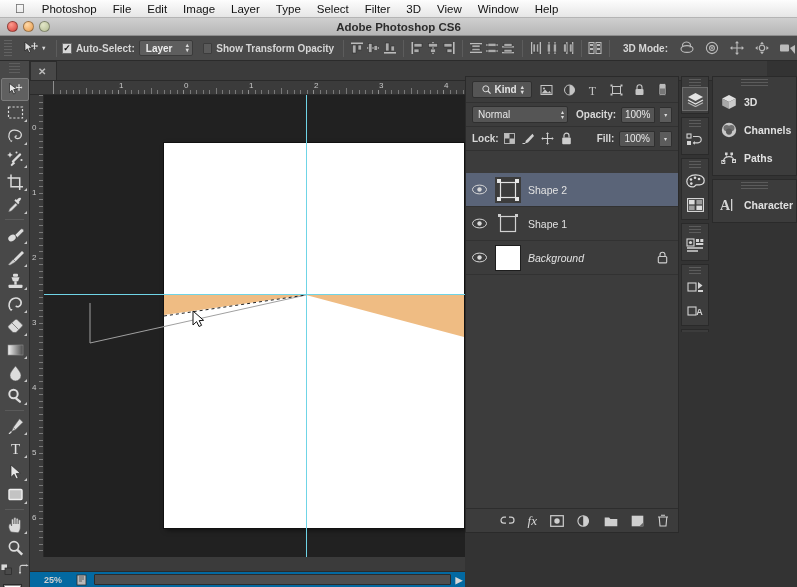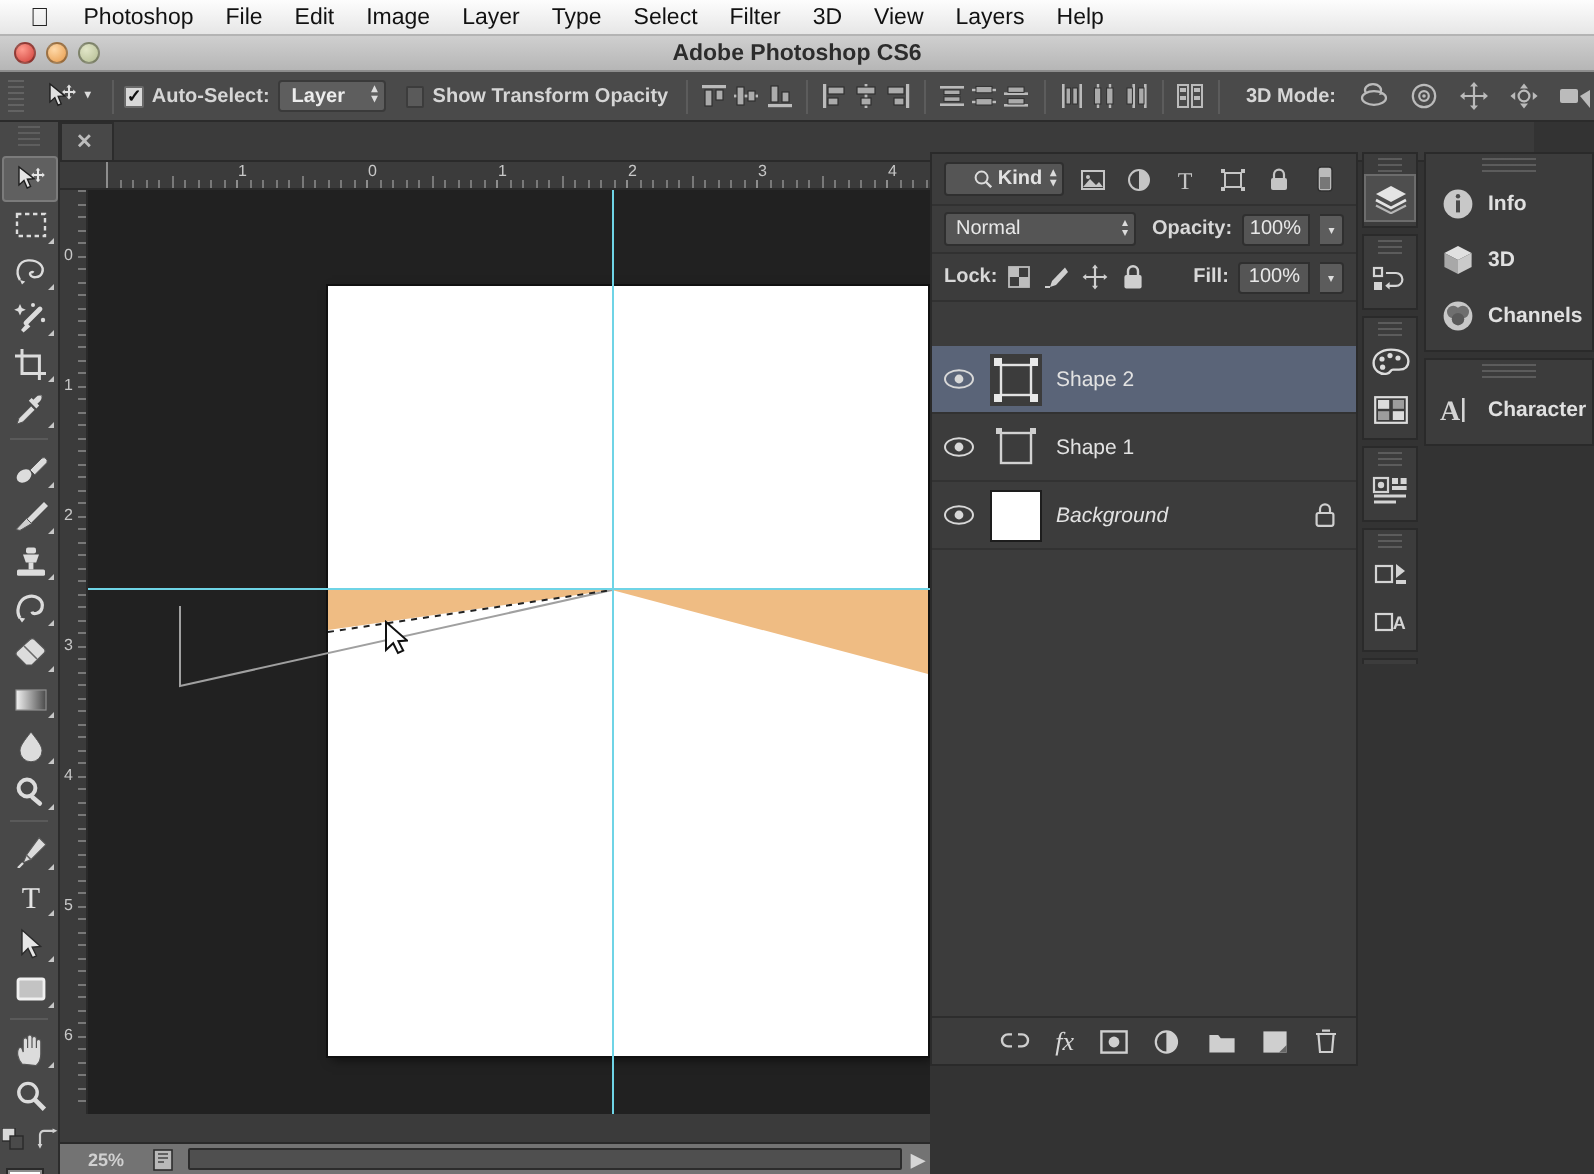--- a/index.html
+++ b/index.html
@@ -101,39 +101,39 @@
   .ruler-corner { position:absolute; left:0; top:0; width:14px; height:14px; background:#444; }
   .rh-lab { position:absolute; top:0px; font-size:8px; color:#c8c8c8; }
   .rv-lab { position:absolute; left:1px; font-size:8px; color:#c8c8c8; }
   .tick { position:absolute; background:#909090; }
   .canvasviewport { position:absolute; left:14px; top:14px; width:421px; height:478px;
     background:#212121; overflow:hidden; }
   .paper { position:absolute; left:120px; top:48px; width:300px; height:385px; background:#ffffff;
     box-shadow:0 0 0 1px #111, 2px 2px 5px rgba(0,0,0,.55); overflow:hidden; }
   .guide-v { position:absolute; background:#6fd4e6; width:1px; }
   .guide-h { position:absolute; background:#6fd4e6; height:1px; }
-  .statusbar { position:absolute; left:0; bottom:0; width:435px; height:16px; background:#737373;
+  .statusbar { position:absolute; left:0; bottom:0; width:435px; height:16px; background:#0369a1;
     border-top:1px solid #2a2a2a; display:flex; align-items:center; font-size:9px;
     color:#d0d0d0; font-weight:bold; }
   .zoomval { width:46px; text-align:center; }
   .hscroll { position:absolute; left:0; bottom:16px; width:435px; height:14px; background:#3b3b3b; }
   .cursor-arrow { position:absolute; width:12px; height:18px; pointer-events:none; }
 
   
   .layerspanel { position:absolute; left:465px; top:76px; width:214px; height:457px;
     background:#3c3c3c; border:1px solid #2a2a2a; }
   .lp-tabrow { height:18px; background:#333333; display:flex; align-items:flex-end; position:relative; }
   .lp-tab { height:17px; padding:0 11px; background:#3c3c3c; color:#d8d8d8; font-size:10px;
     font-weight:bold; display:flex; align-items:center; border-right:1px solid #2a2a2a; }
   .lp-tabicons { position:absolute; right:3px; top:3px; display:flex; gap:7px; align-items:center; color:#c0c0c0; font-size:9px; }
   .lp-row { height:24px; display:flex; align-items:center; padding:0 6px; gap:5px;
     border-bottom:1px solid #313131; }
   .filterbox { background:#555; border:1px solid #2f2f2f; border-radius:2px; height:17px;
     display:flex; align-items:center; padding:0 3px 0 5px; gap:4px; color:#e3e3e3;
-    font-size:10px; font-weight:bold; width:62px; justify-content:flex-end; }
+    font-size:10px; font-weight:bold; width:62px; justify-content:center; }
   .fkind { width:19px; height:17px; display:flex; align-items:center; justify-content:center; opacity:.9; }
   .blendsel { background:#555; border:1px solid #2f2f2f; border-radius:2px; height:17px; width:100px;
     display:flex; align-items:center; justify-content:space-between; padding:0 3px 0 5px;
     color:#e8e8e8; font-size:10px; }
   .numfield { background:#555; border:1px solid #2f2f2f; border-radius:2px 0 0 2px; height:16px;
     min-width:33px; padding:0 4px; color:#e8e8e8; font-size:10px; display:flex; align-items:center;
     justify-content:flex-end; }
   .numstep { background:#5c5c5c; border:1px solid #2f2f2f; border-left:none; border-radius:0 2px 2px 0;
     height:16px; width:12px; display:flex; align-items:center; justify-content:center;
     font-size:6px; color:#ddd; }
@@ -182,21 +182,21 @@
     <span class="mi bold">Photoshop</span>
     <span class="mi">File</span>
     <span class="mi">Edit</span>
     <span class="mi">Image</span>
     <span class="mi">Layer</span>
     <span class="mi">Type</span>
     <span class="mi">Select</span>
     <span class="mi">Filter</span>
     <span class="mi">3D</span>
     <span class="mi">View</span>
-    <span class="mi">Layers</span>
+    <span class="mi">Window</span>
     <span class="mi">Help</span>
   </div>
 
   <div class="titlebar">
     <div class="tb-dots">
       <span class="dot red"></span>
       <span class="dot amber"></span>
       <span class="dot green"></span>
     </div>
     <div class="tb-title">Adobe Photoshop CS6</div>
@@ -1039,48 +1039,51 @@
     </div>
   </div>
 
   <div class="rightdock">
 
     <div class="rdgroup">
       <div class="rdgrip"></div>
       <div class="rditem">
         <span class="rdicon">
           <svg width="16" height="16">
-              <circle cx="8" cy="8" r="7.2" fill="#c8c8c8"></circle>
-              <circle cx="8" cy="4.1" r="1.1" fill="#4a4a4a"></circle>
-              <rect x="7" y="6.2" width="2" height="6" fill="#4a4a4a"></rect>
-            </svg>
-        </span>
-        <span>Info</span>
-      </div>
-      <div class="rditem">
-        <span class="rdicon">
-          <svg width="16" height="16">
               <path d="M8 1 L14.8 4.5 L8 8 L1.2 4.5z" fill="#e0e0e0"></path>
               <path d="M1.2 4.5 L1.2 11.5 L8 15 L8 8z" fill="#a8a8a8"></path>
               <path d="M14.8 4.5 L14.8 11.5 L8 15 L8 8z" fill="#cacaca"></path>
             </svg>
         </span>
         <span>3D</span>
       </div>
       <div class="rditem">
         <span class="rdicon">
           <svg width="16" height="16">
               <circle cx="8" cy="8" r="7.2" fill="#c8c8c8"></circle>
               <circle cx="5.6" cy="6" r="3.1" fill="#6f6f6f"></circle>
               <circle cx="10.4" cy="6" r="3.1" fill="#6f6f6f"></circle>
               <circle cx="8" cy="9.6" r="3.1" fill="#5a5a5a"></circle>
             </svg>
         </span>
         <span>Channels</span>
       </div>
+      <div class="rditem">
+        <span class="rdicon">
+          <svg width="16" height="16">
+              <path d="M2.5 12 C2.5 5 13 5 13 11" fill="none" stroke="#d4d4d4" stroke-width="1.2"></path>
+              <rect x="0.8" y="10.5" width="3" height="3" fill="none" stroke="#d4d4d4" stroke-width="1"></rect>
+              <rect x="11.5" y="9.5" width="3" height="3" fill="none" stroke="#d4d4d4" stroke-width="1"></rect>
+              <rect x="4" y="2.5" width="2.6" height="2.6" fill="#d4d4d4"></rect>
+              <rect x="9.4" y="2.5" width="2.6" height="2.6" fill="#d4d4d4"></rect>
+              <path d="M5.3 5.1 v2 M10.7 5.1 v2" stroke="#d4d4d4" stroke-width=".8"></path>
+            </svg>
+        </span>
+        <span>Paths</span>
+      </div>
     </div>
 
 
     <div class="rdgroup">
       <div class="rdgrip"></div>
       <div class="rditem">
         <span class="rdicon">
           <svg width="17" height="16">
               <text x="5" y="13" font-family="Liberation Serif, serif" font-size="14" fill="#d4d4d4" text-anchor="middle">A</text>
               <rect x="11" y="2" width="1.3" height="12" fill="#d4d4d4"></rect>

